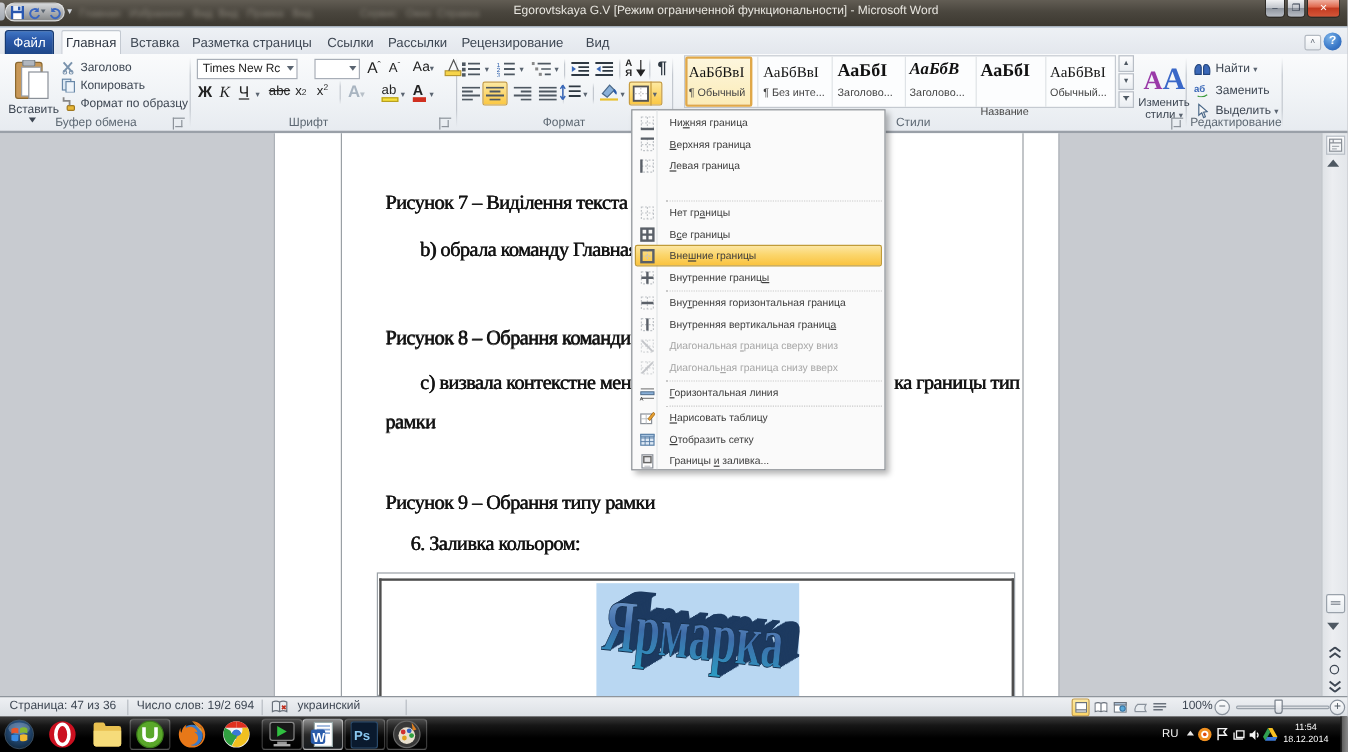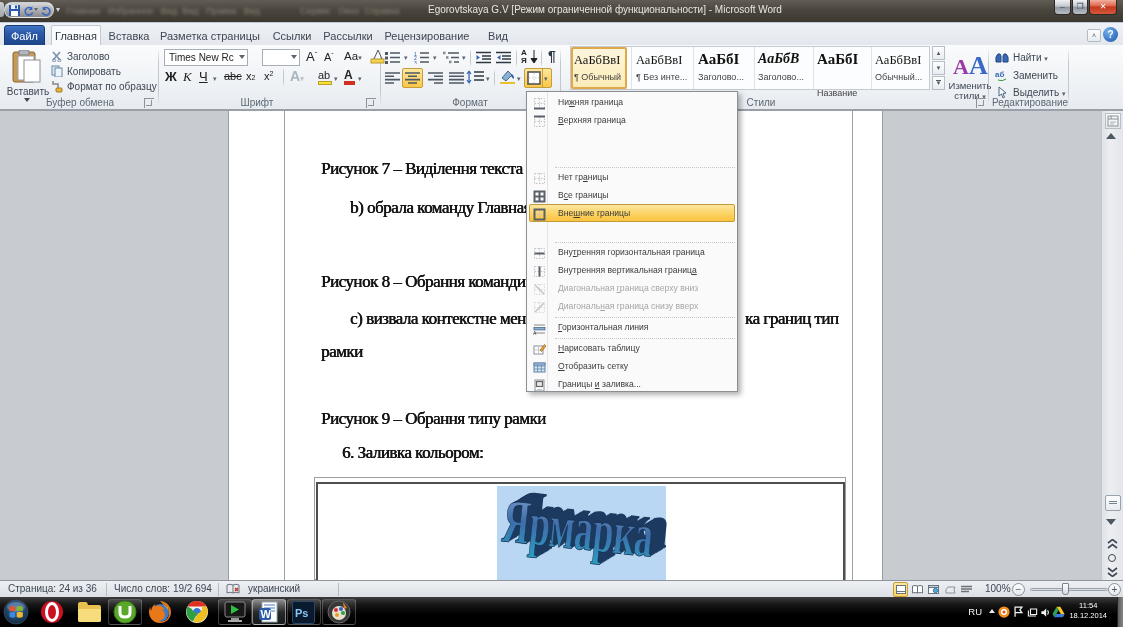--- a/index.html
+++ b/index.html
@@ -361,20 +361,28 @@
         <span class="tx">Ни<span class="u">ж</span>няя граница</span>
       </div>
 <div class="mi" style="top:20px">
         <span class="ic"><svg width="13" height="13" viewBox="0 0 13 13">
             <rect x="1.5" y="1.5" width="10" height="10" fill="none" stroke="#c0c4c8" stroke-width="1" stroke-dasharray="1.6,1.4"></rect>
             <path d="M6.5 1.5 V11.5 M1.5 6.5 H11.5" stroke="#c0c4c8" stroke-width="1" stroke-dasharray="1.6,1.4" fill="none"></path>
             <path d="M1 1.5 H12 " stroke="#5a6068" stroke-width="2"></path>
           </svg></span>
         <span class="tx"><span class="u">В</span>ерхняя граница</span>
       </div>
+<div class="mi" style="top:38px">
+        <span class="ic"><svg width="13" height="13" viewBox="0 0 13 13">
+            <rect x="1.5" y="1.5" width="10" height="10" fill="none" stroke="#c0c4c8" stroke-width="1" stroke-dasharray="1.6,1.4"></rect>
+            <path d="M6.5 1.5 V11.5 M1.5 6.5 H11.5" stroke="#c0c4c8" stroke-width="1" stroke-dasharray="1.6,1.4" fill="none"></path>
+            <path d="M1.5 1 V12 " stroke="#5a6068" stroke-width="2"></path>
+          </svg></span>
+        <span class="tx"><span class="u">Л</span>евая граница</span>
+      </div>
 <div class="msep" style="top:75px"></div>
 <div class="mi" style="top:77px">
         <span class="ic"><svg width="13" height="13" viewBox="0 0 13 13">
             <rect x="1.5" y="1.5" width="10" height="10" fill="none" stroke="#c0c4c8" stroke-width="1" stroke-dasharray="1.6,1.4"></rect>
             <path d="M6.5 1.5 V11.5 M1.5 6.5 H11.5" stroke="#c0c4c8" stroke-width="1" stroke-dasharray="1.6,1.4" fill="none"></path>
           </svg></span>
         <span class="tx">Нет гр<span class="u">а</span>ницы</span>
       </div>
 <div class="mi" style="top:95px">
         <span class="ic"><svg width="13" height="13" viewBox="0 0 13 13">
@@ -387,20 +395,29 @@
         <span class="tx">В<span class="u">с</span>е границы</span>
       </div>
 <div id="mhl" style="top:112px"></div>
 <div class="mi" style="top:113px">
         <span class="ic"><svg width="13" height="13" viewBox="0 0 13 13">
             <rect x="1.5" y="1.5" width="10" height="10" fill="none" stroke="#c0c4c8" stroke-width="1" stroke-dasharray="1.6,1.4"></rect>
             <path d="M6.5 1.5 V11.5 M1.5 6.5 H11.5" stroke="#c0c4c8" stroke-width="1" stroke-dasharray="1.6,1.4" fill="none"></path>
             <rect x="1.5" y="1.5" width="10" height="10" fill="none" stroke="#5a6068" stroke-width="2"></rect>
           </svg></span>
         <span class="tx">Вне<span class="u">ш</span>ние границы</span>
+      </div>
+<div class="mi" style="top:131px">
+        <span class="ic"><svg width="13" height="13" viewBox="0 0 13 13">
+            <rect x="1.5" y="1.5" width="10" height="10" fill="none" stroke="#c0c4c8" stroke-width="1" stroke-dasharray="1.6,1.4"></rect>
+            <path d="M6.5 1.5 V11.5 M1.5 6.5 H11.5" stroke="#c0c4c8" stroke-width="1" stroke-dasharray="1.6,1.4" fill="none"></path>
+            <path d="M1.5 6.5 H11.5" stroke="#5a6068" stroke-width="2"></path>
+            <path d="M6.5 1.5 V11.5" stroke="#5a6068" stroke-width="2"></path>
+          </svg></span>
+        <span class="tx">Внутренние границ<span class="u">ы</span></span>
       </div>
 <div class="msep" style="top:150px"></div>
 <div class="mi" style="top:152px">
         <span class="ic"><svg width="13" height="13" viewBox="0 0 13 13">
             <rect x="1.5" y="1.5" width="10" height="10" fill="none" stroke="#c0c4c8" stroke-width="1" stroke-dasharray="1.6,1.4"></rect>
             <path d="M6.5 1.5 V11.5 M1.5 6.5 H11.5" stroke="#c0c4c8" stroke-width="1" stroke-dasharray="1.6,1.4" fill="none"></path>
             <path d="M1.5 6.5 H11.5" stroke="#5a6068" stroke-width="2"></path>
           </svg></span>
         <span class="tx">Вну<span class="u">т</span>ренняя горизонтальная граница</span>
       </div>
@@ -466,21 +483,21 @@
 </div>
 
 <div id="docarea">
   <div id="page"></div>
   <div class="vline" style="left:284px"></div>
   <div class="vline" style="left:852px"></div>
   <div class="dtext" style="left:321px;top:49px">Рисунок 7 – Виділення текста до змінення</div>
   <div class="dtext" style="left:350px;top:88px">b) обрала команду Главная вкладка Абзац</div>
   <div class="dtext" style="left:321px;top:162px">Рисунок 8 – Обрання команди меню</div>
   <div class="dtext" style="left:350px;top:199px">c) визвала контекстне меню виділеного фрагмента</div>
-  <div class="dtext" style="left:745px;top:199px">ка границ тип</div>
+  <div class="dtext" style="left:745px;top:199px">ка границы тип</div>
   <div class="dtext" style="left:321px;top:232px">рамки</div>
   <div class="dtext" style="left:321px;top:299px">Рисунок 9 – Обрання типу рамки</div>
   <div class="dtext" style="left:342px;top:333px">6. Заливка кольором:</div>
   <div id="frame1"></div>
   <div id="frame2">
     <div id="wasel"></div>
     <svg class="abs" style="left:150px;top:-5px" width="260" height="105" viewBox="0 0 260 105">
       <defs>
         <linearGradient id="waf" x1="0" y1="0" x2="0" y2="1">
           <stop offset="0" stop-color="#84aad6"></stop>
@@ -524,21 +541,21 @@
           <path d="M1 4 L5.5 0.5 L10 4 M1 9 L5.5 5.5 L10 9" fill="none" stroke="#3e4753" stroke-width="1.6"></path>
         </svg>
     <div class="abs" style="left:6px;top:443px;width:8px;height:8px;border:1.6px solid #3e4753;border-radius:5px"></div>
     <svg class="abs" style="left:5px;top:456px" width="11" height="10" viewBox="0 0 11 10">
           <path d="M1 1 L5.5 4.5 L10 1 M1 6 L5.5 9.5 L10 6" fill="none" stroke="#3e4753" stroke-width="1.6"></path>
         </svg>
   </div>
 </div>
 
 <div id="statusbar">
-  <div class="abs" style="left:8px;top:2px">Страница: 24 из 36</div>
+  <div class="abs" style="left:8px;top:2px">Страница: 47 из 36</div>
   <div class="sdiv" style="left:106px"></div>
   <div class="abs" style="left:114px;top:2px">Число слов: 19/2 694</div>
   <div class="sdiv" style="left:218px"></div>
   <svg class="abs" style="left:226px;top:2px" width="14" height="12" viewBox="0 0 14 12">
         <path d="M1 2 Q4 0.5 7 2 Q10 0.5 13 2 V10 Q10 8.5 7 10 Q4 8.5 1 10 Z" fill="#e8ecf0" stroke="#6a727c"></path>
         <path d="M7 2 V10" stroke="#6a727c"></path>
         <path d="M9 5 L12 8 M12 5 L9 8" stroke="#c03020" stroke-width="1.4"></path>
       </svg>
   <div class="abs" style="left:248px;top:2px">украинский</div>
   <div class="sdiv" style="left:338px"></div>

